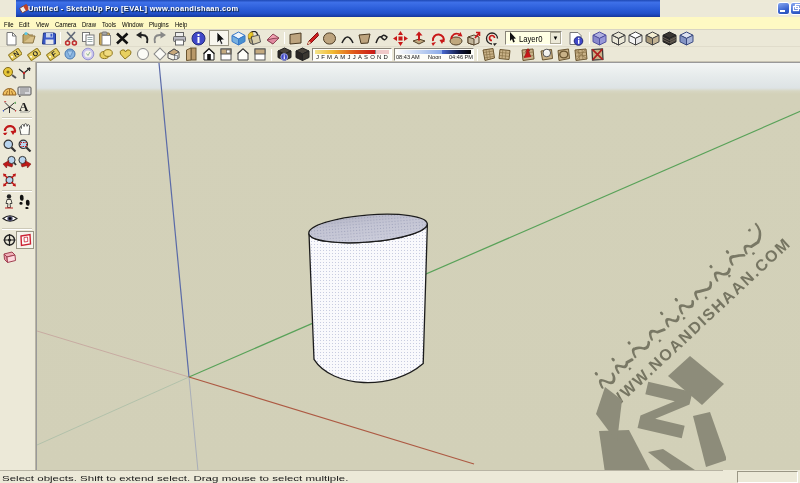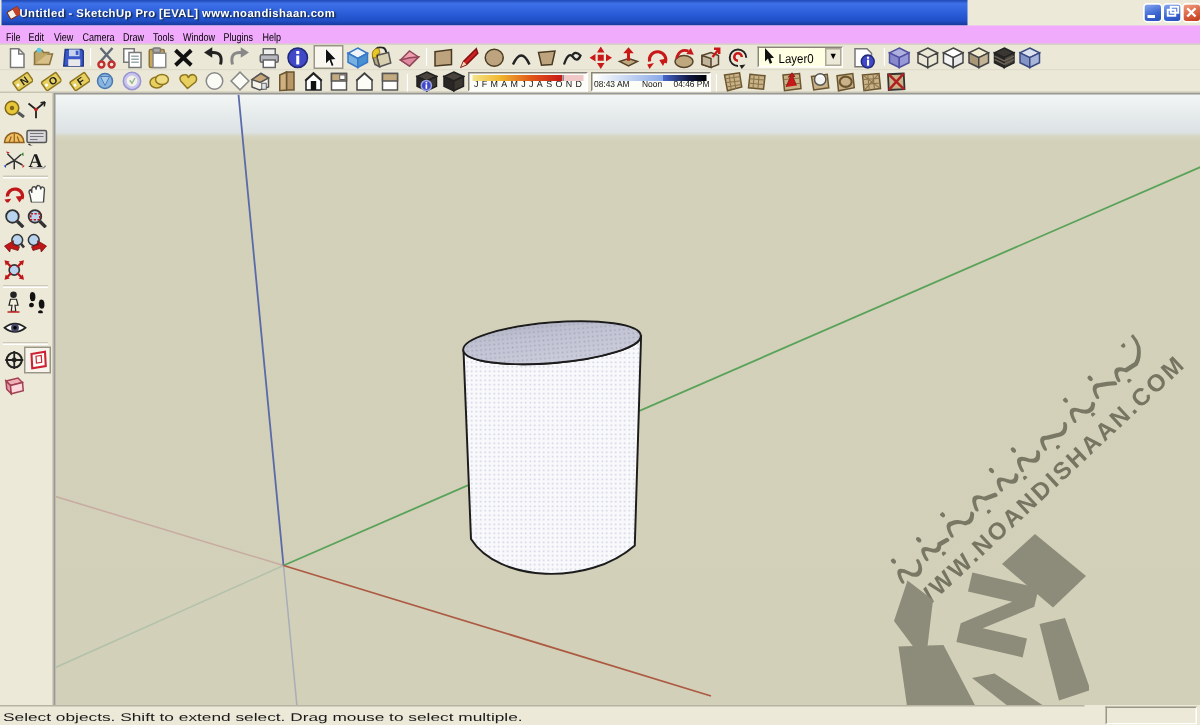--- a/index.html
+++ b/index.html
@@ -1,24 +1,24 @@
 <!DOCTYPE html>
 <html><head><meta charset="utf-8"><style>
 *{margin:0;padding:0;box-sizing:border-box}
 html,body{width:800px;height:483px;overflow:hidden}
 body{position:relative;font-family:"Liberation Sans",sans-serif;background:#ece9d8}
-#title{position:absolute;left:1px;top:0;width:644px;height:17px;
+#title{position:absolute;left:16px;top:0;width:644px;height:17px;
  background:linear-gradient(180deg,#1e48b4 0%,#3e70e8 14%,#2a5cd8 55%,#2150c8 80%,#16379b 100%)}
 #title .txt{position:absolute;left:12px;top:3.5px;color:#fff;font-size:7.5px;font-weight:bold;letter-spacing:.3px;text-shadow:1px 1px 1px #123;white-space:nowrap}
 #appico{position:absolute;left:3px;top:3px;width:11px;height:11px}
 .wbtn{position:absolute;top:2px;width:13px;height:13px;border-radius:3px;border:1px solid #fff;color:#fff;font-size:9px;line-height:11px;text-align:center}
 #bmin{left:761px;background:linear-gradient(160deg,#88a8f0,#3963cf 60%,#2750b8)}
 #bmax{left:774px;background:linear-gradient(160deg,#88a8f0,#3963cf 60%,#2750b8)}
 #bclo{left:787px;background:linear-gradient(160deg,#f0a080,#dd6547 50%,#c03a18)}
-#menu{position:absolute;left:0;top:17px;width:800px;height:13px;background:#f0abfc;border-bottom:1px solid #d8d4c4}
+#menu{position:absolute;left:0;top:17px;width:800px;height:13px;background:#fef9c3;border-bottom:1px solid #d8d4c4}
 #menu span{position:absolute;top:3px;font-size:7.5px;color:#000;transform:scale(0.8,1);transform-origin:0 0;white-space:nowrap}
 #tb1{position:absolute;left:0;top:30px;width:800px;height:17px;background:#ebe8d7;border-bottom:1px solid #e0dccb}
 #tb2{position:absolute;left:0;top:47px;width:800px;height:15px;background:#ebe8d7;border-bottom:1px solid #c8c4b4}
 .ic{position:absolute;top:1px}
 #tb2 .ic{top:0px}
 .sep{position:absolute;top:2px;width:1px;height:12px;background:#c5c1b0;border-right:1px solid #fff}
 #ltb{position:absolute;left:0;top:62px;width:36px;height:408px;background:#ece9d8;border-right:1px solid #b8b4a4}
 #ltb .ic{position:absolute}
 .hsep{position:absolute;left:2px;width:30px;height:2px;border-top:1px solid #cdc9b8;border-bottom:1px solid #fff}
 #vp{position:absolute;left:36px;top:62px;width:764px;height:408px;

